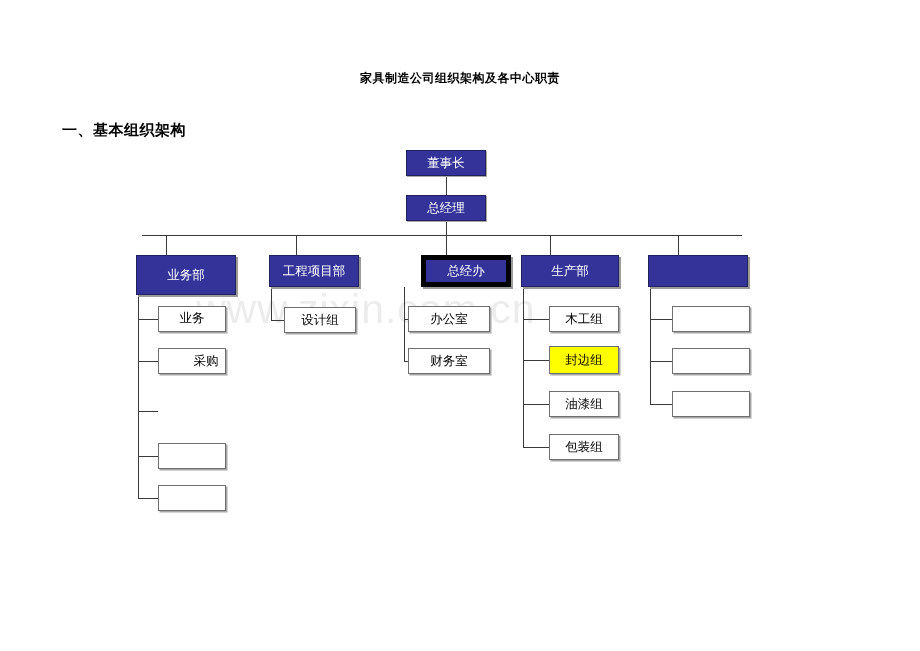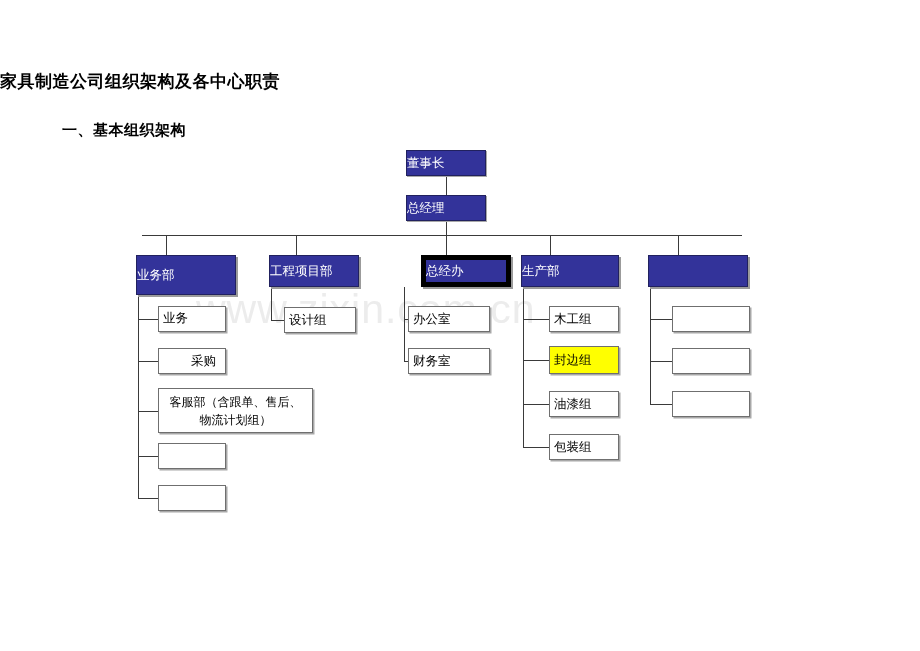--- a/index.html
+++ b/index.html
@@ -16,24 +16,24 @@
     font-family: "Liberation Serif", "DejaVu Serif", serif;
     color: #000000;
   }
 
   
   .doc-title {
     position: absolute;
     left: 0;
     top: 70px;
     width: 920px;
-    text-align: left;
+    text-align: center;
     font-family: Liberation Mono, monospace;
     font-weight: bold;
-    font-size: 17px;
+    font-size: 12px;
     letter-spacing: 0.5px;
     white-space: nowrap;
   }
   .doc-subtitle {
     position: absolute;
     left: 62px;
     top: 121px;
     font-family: "Liberation Sans", "DejaVu Sans", sans-serif;
     font-weight: bold;
     font-size: 15px;
@@ -73,20 +73,21 @@
   }
   .line.h { height: 1px; }
   .line.v { width: 1px; }
 
   
   .node {
     position: absolute;
     box-sizing: border-box;
     display: flex;
     align-items: center;
+    justify-content: center;
     text-align: center;
     font-size: 12.5px;
     line-height: 1.35;
     z-index: 3;
   }
   .node.exec {
     background: #33339a;
     color: #ffffff;
     border: 1px solid #21215e;
     box-shadow: 1px 1px 0 0 #a9a9a9;
@@ -146,23 +147,20 @@
     <div class="line v" style="left: 138px; top: 287px; height: 211px;"></div>
     <div class="line h" style="left: 138px; top: 319px; width: 20px;"></div>
     <div class="node leaf" style="left: 158px; top: 306px; width: 68px; height: 26px; font-family: Liberation Mono, monospace;">
       <span class="label">业务</span>
     </div>
     <div class="line h" style="left: 138px; top: 361px; width: 20px;"></div>
     <div class="node leaf" style="left: 158px; top: 348px; width: 68px; height: 26px; padding-left: 32px;">
       <span class="label">采购</span>
     </div>
     <div class="line h" style="left: 138px; top: 411px; width: 20px;"></div>
-    <div class="node leaf wrap" style="left: 158px; top: 388px; width: 155px; height: 45px; font-size: 12px; padding: 2px 6px;">
-      <span class="label">客服部（含跟单、售后、物流计划组）</span>
-    </div>
     <div class="line h" style="left: 138px; top: 456px; width: 20px;"></div>
     <div class="node leaf empty" style="left: 158px; top: 443px; width: 68px; height: 26px;">
       <span class="label"></span>
     </div>
     <div class="line h" style="left: 138px; top: 498px; width: 20px;"></div>
     <div class="node leaf empty" style="left: 158px; top: 485px; width: 68px; height: 26px;">
       <span class="label"></span>
     </div>
     <div class="line v" style="left: 296px; top: 235px; height: 20px;"></div>
     <div class="node dept" style="left: 269px; top: 255px; width: 90px; height: 32px;">

